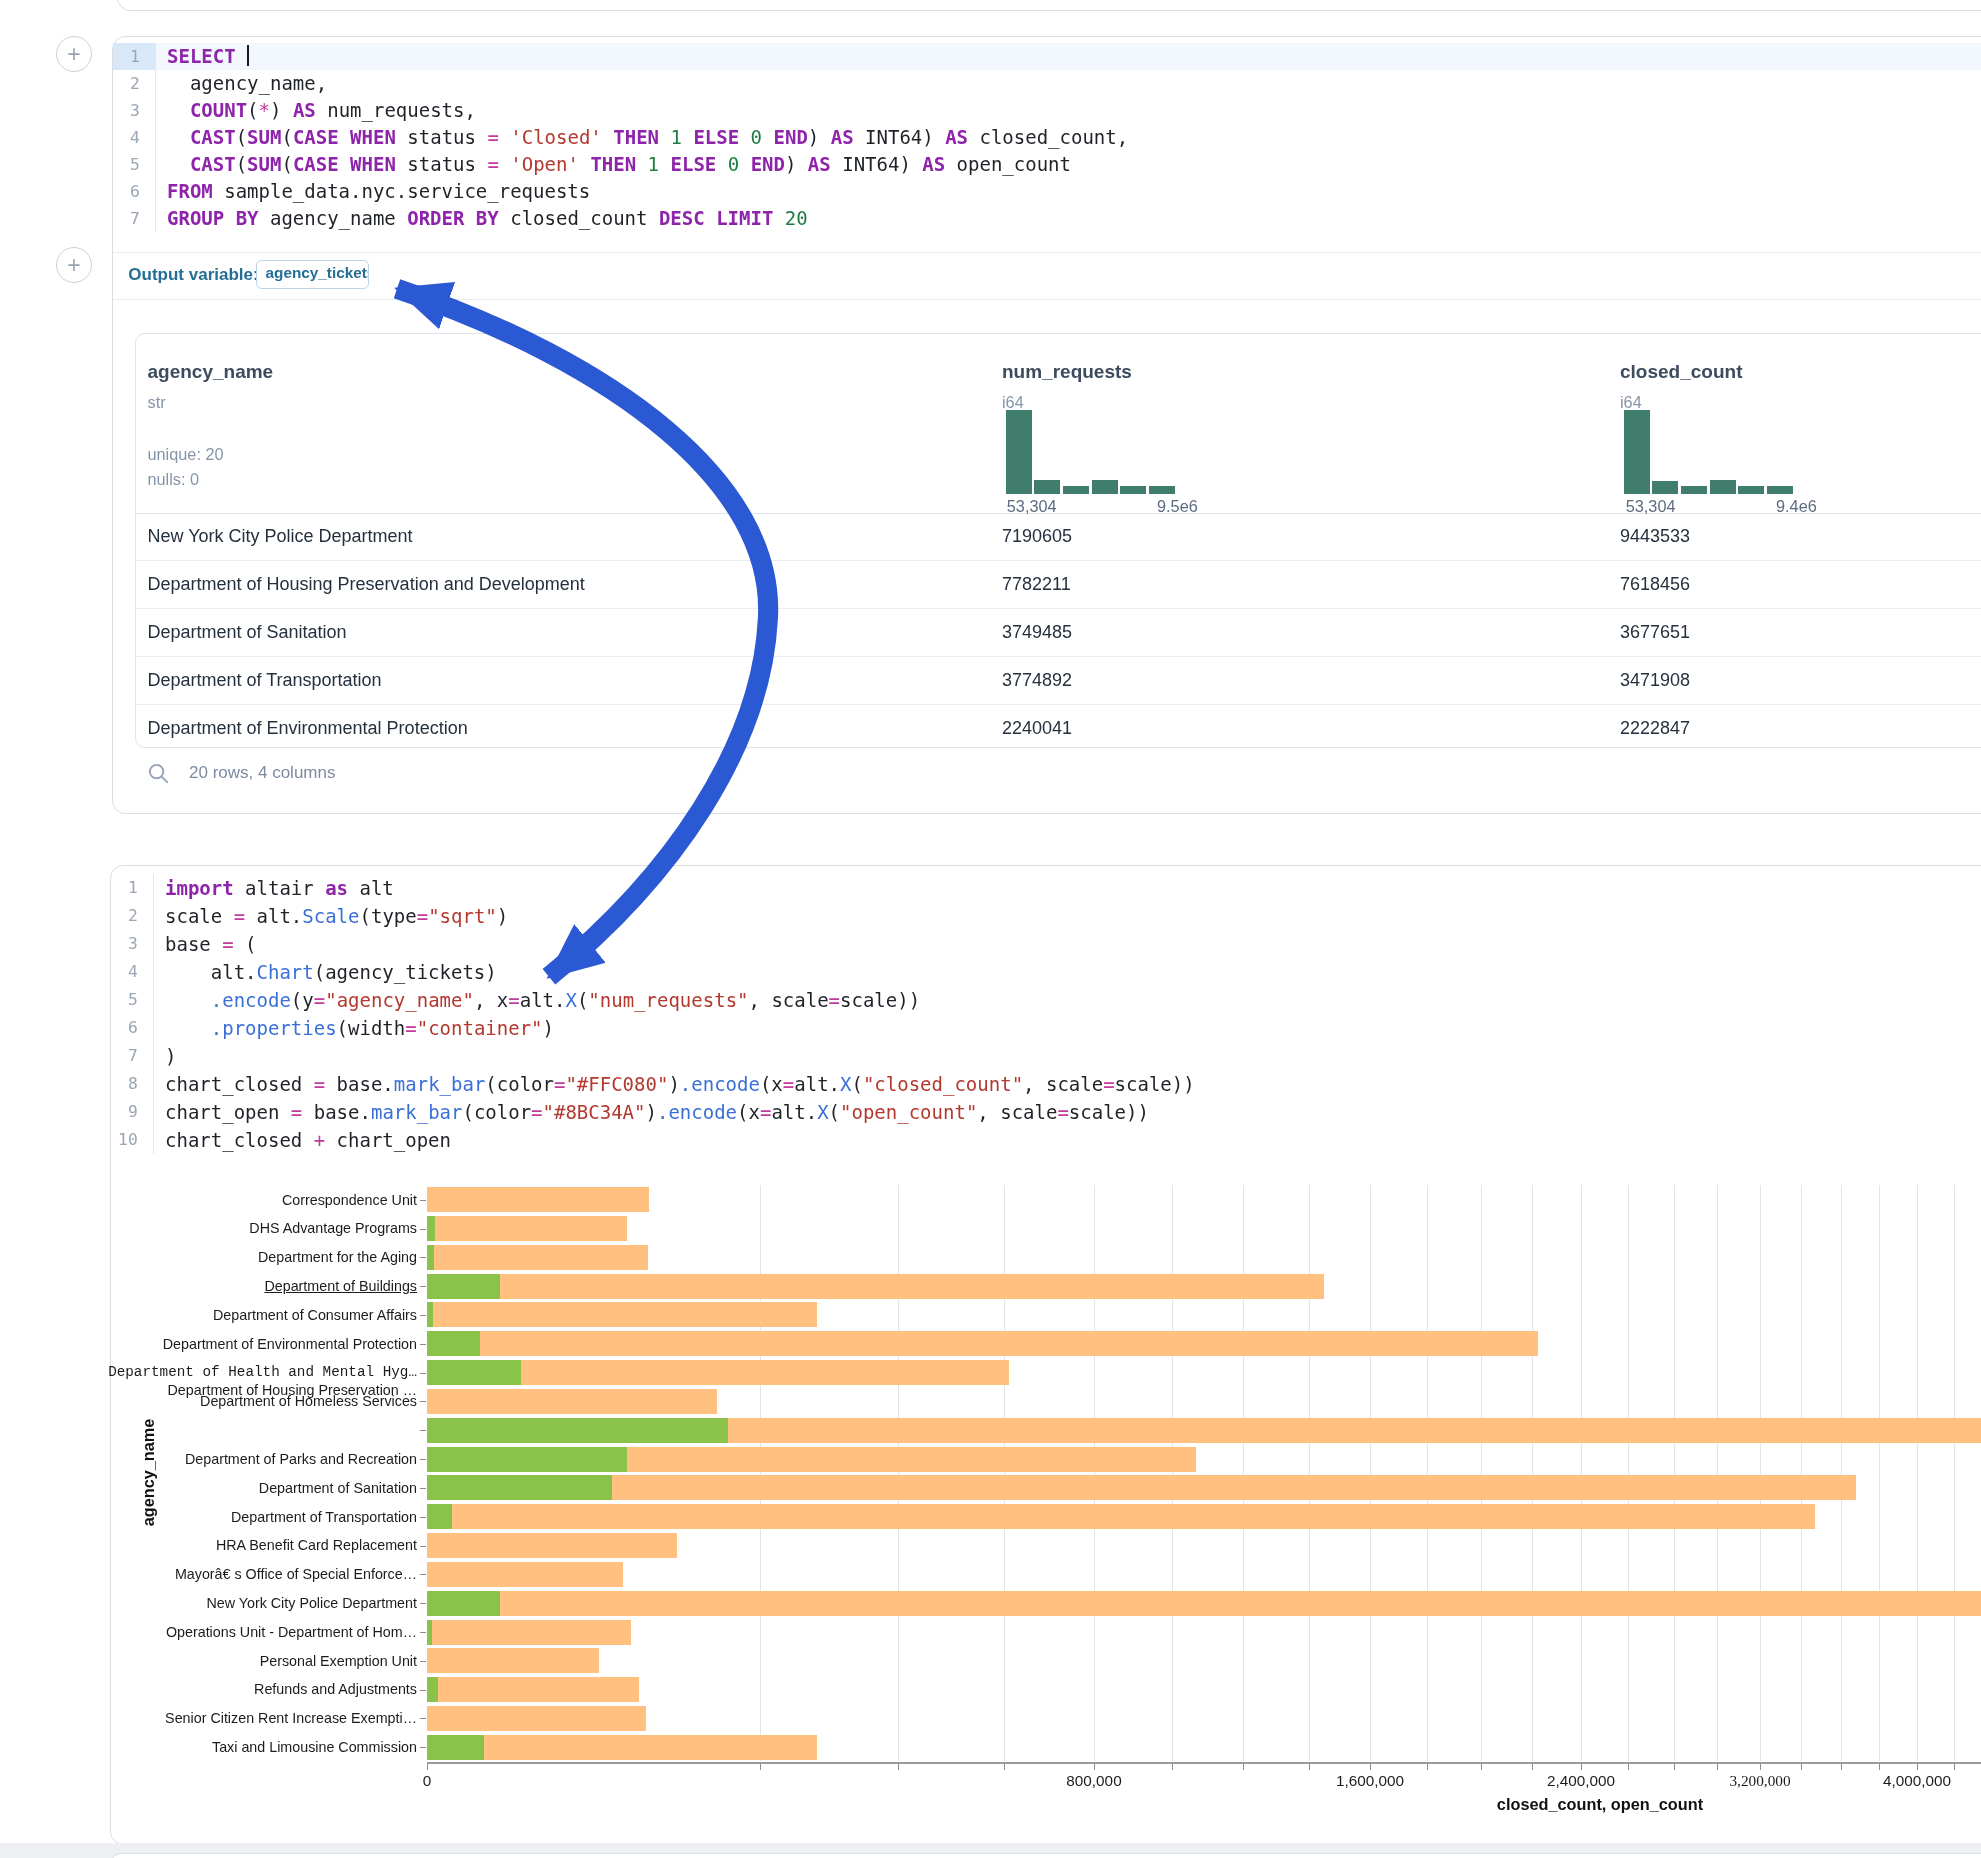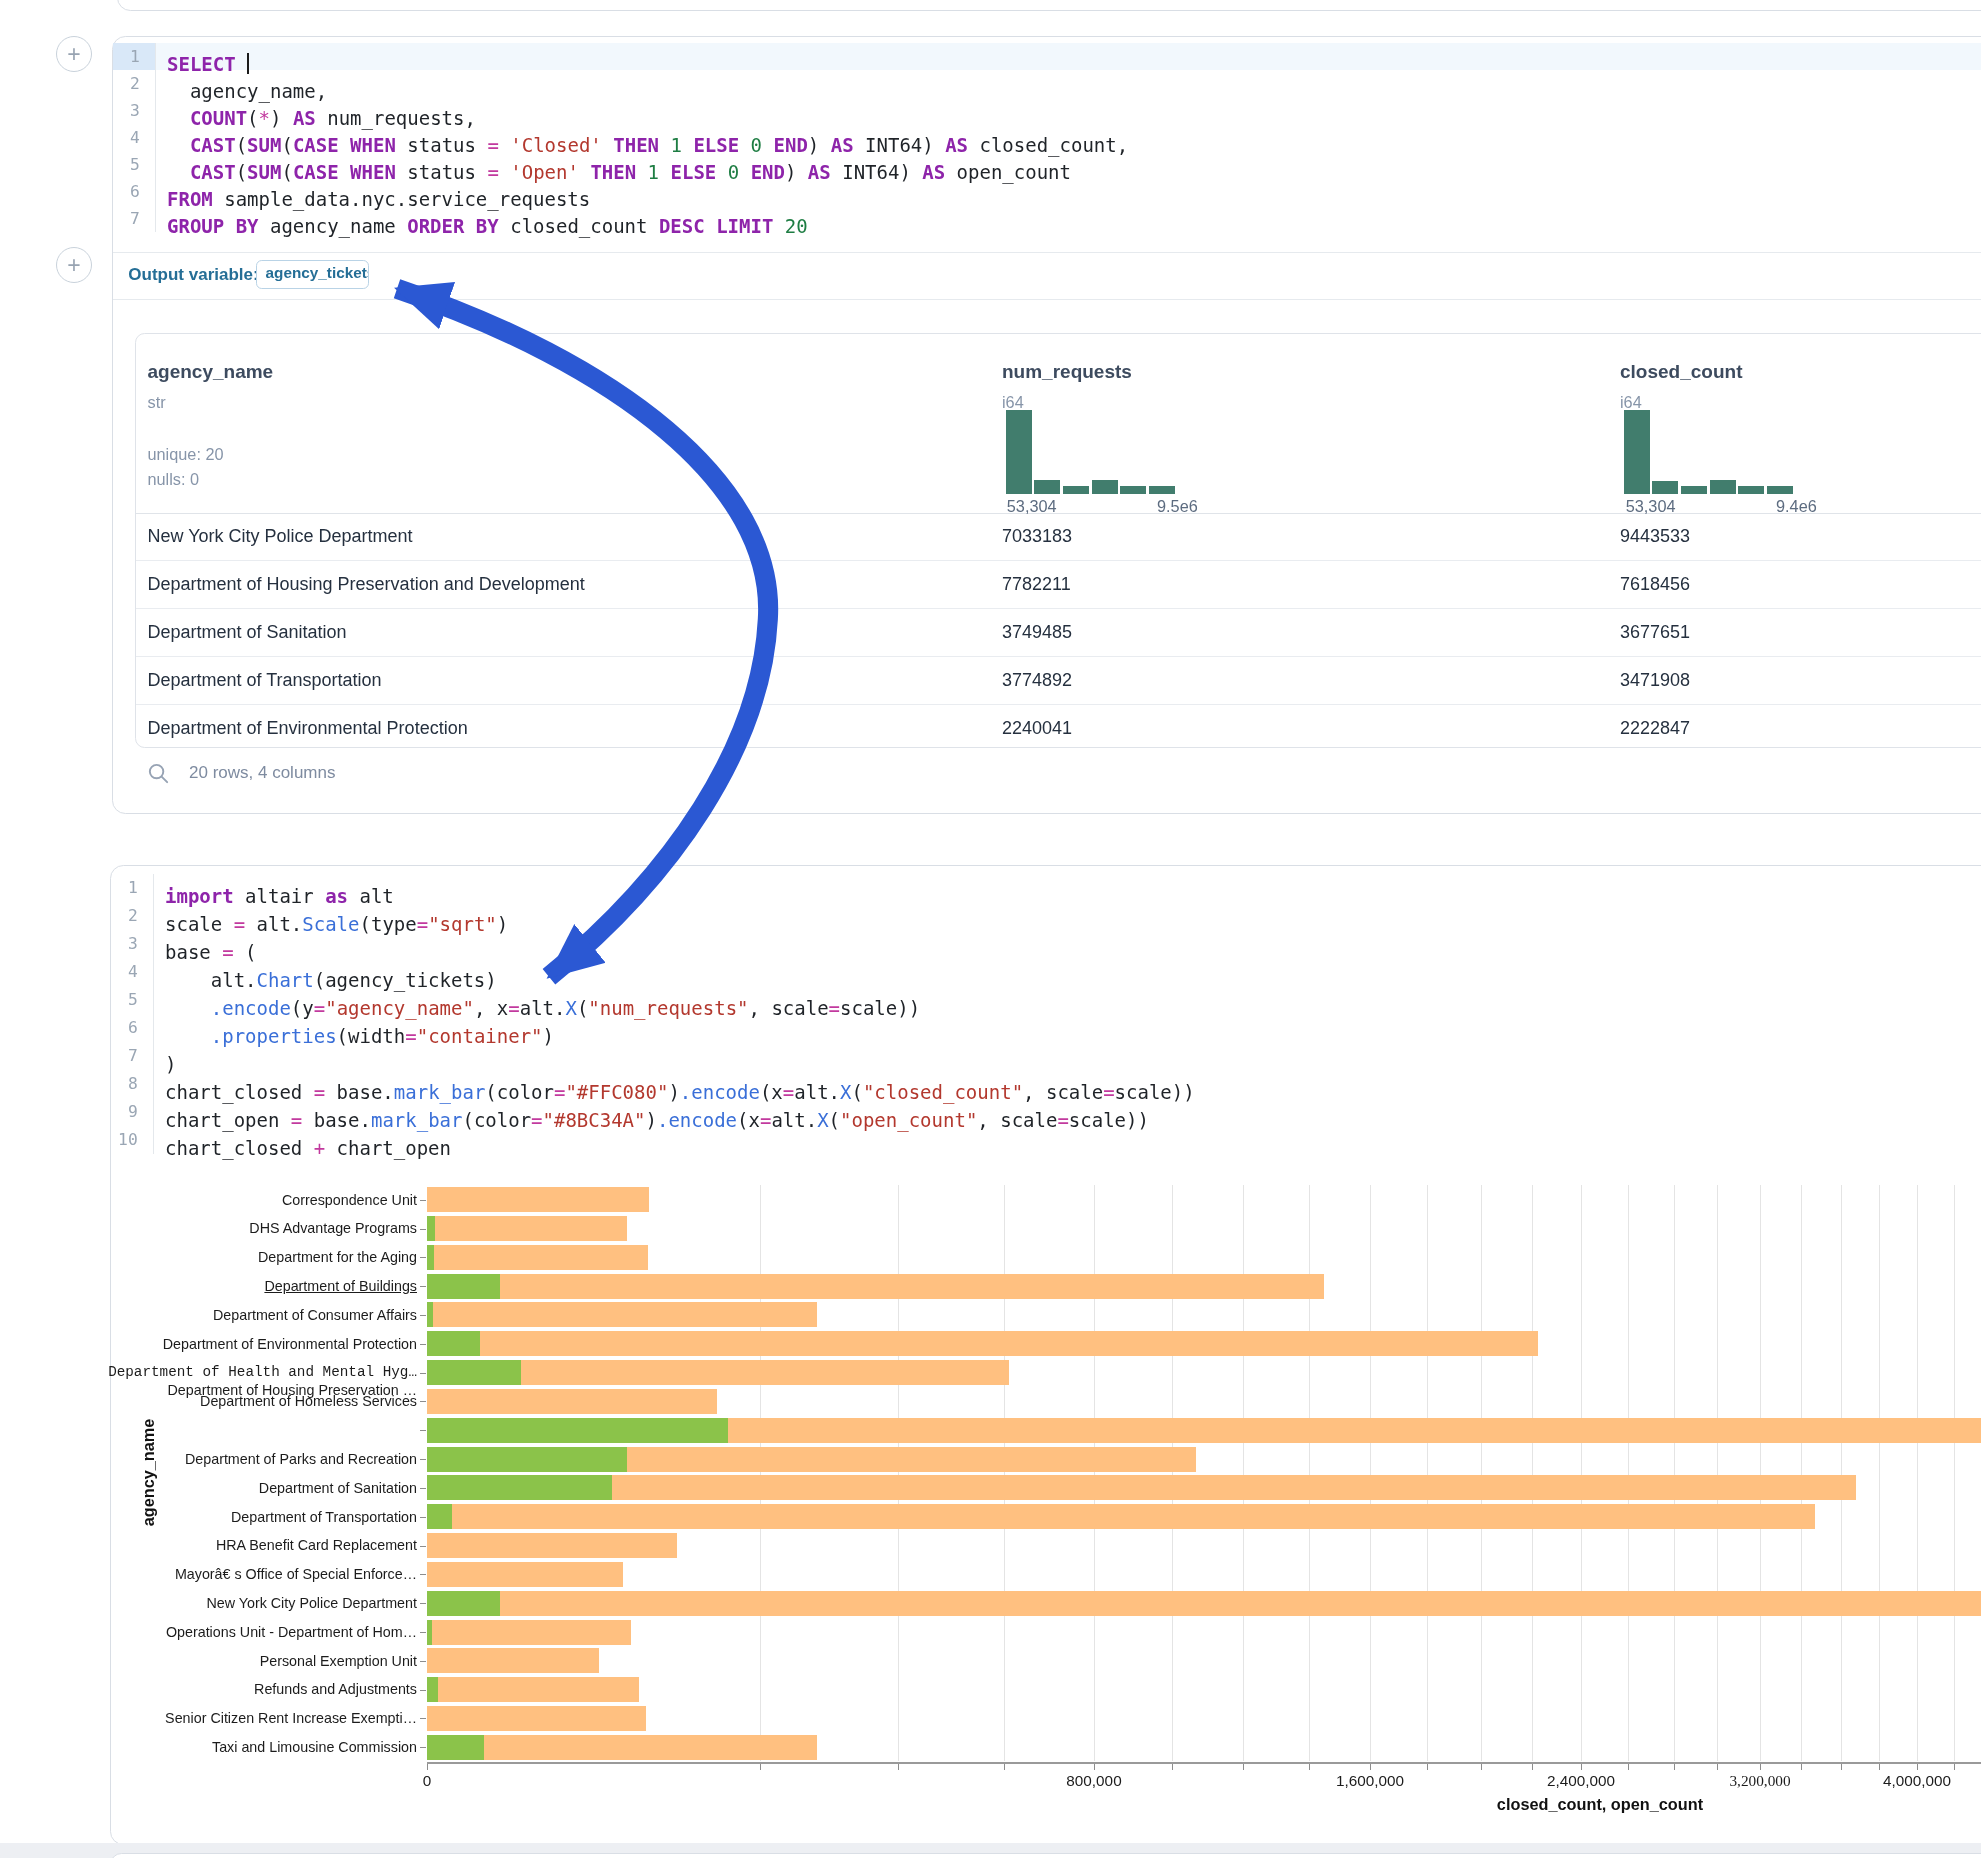--- a/index.html
+++ b/index.html
@@ -18,21 +18,21 @@
     background:#fff;color:#98a4b2;font-size:23px;line-height:32.5px;text-align:center;padding:0;cursor:pointer;}
 
   
   .code-block{position:absolute;left:0;width:100%;}
   .code-row{position:relative;white-space:pre;font-family:"DejaVu Sans Mono",monospace;font-size:19px;color:var(--plain);}
   #sql-code .code-row{height:27px;line-height:27px;}
   #py-code  .code-row{height:28px;line-height:28px;}
   .code-row .gutter{position:absolute;left:0;top:0;bottom:0;width:43px;text-align:right;
     font-family:"DejaVu Sans Mono",monospace;font-size:16.3px;color:#9aa6b4;padding-right:15.3px;box-sizing:border-box;
     border-right:1px solid #e4e8ec;}
-  .code-row .codeline{position:absolute;left:54px;top:8px;}
+  .code-row .codeline{position:absolute;left:54px;top:0;}
   .code-row.active{background:#f2f8fd;}
   .code-row.active .gutter{background:#d9e8f8;}
   .tok-kw{color:var(--kw);font-weight:bold;}
   .tok-fn{color:var(--fn);}
   .tok-str{color:var(--str);}
   .tok-num{color:var(--num);}
   .tok-op{color:var(--op);}
   .tok-plain{color:var(--plain);}
   .cursor{display:inline-block;width:1.9px;height:21px;background:#1b1b1b;vertical-align:-3.8px;}
 
@@ -138,21 +138,21 @@
               <div class="hbar" style="height: 7.6px;"></div>
               <div class="hbar" style="height: 7.6px;"></div>
             </div>
           <span class="hist-label" style="left:5.7px;">53,304</span>
           <span class="hist-label" style="left:156px;">9.4e6</span>
         </div>
       </div>
       <div id="t-rows" style="position:absolute;left:0;top:179px;width:100%;">
           <div class="t-row">
             <span class="t-cell" style="left: 11.5px;">New York City Police Department</span>
-            <span class="t-cell" style="left: 866px;">7033183</span>
+            <span class="t-cell" style="left: 866px;">7190605</span>
             <span class="t-cell" style="left: 1484px;">9443533</span>
           </div>
           <div class="t-row">
             <span class="t-cell" style="left: 11.5px;">Department of Housing Preservation and Development</span>
             <span class="t-cell" style="left: 866px;">7782211</span>
             <span class="t-cell" style="left: 1484px;">7618456</span>
           </div>
           <div class="t-row">
             <span class="t-cell" style="left: 11.5px;">Department of Sanitation</span>
             <span class="t-cell" style="left: 866px;">3749485</span>

